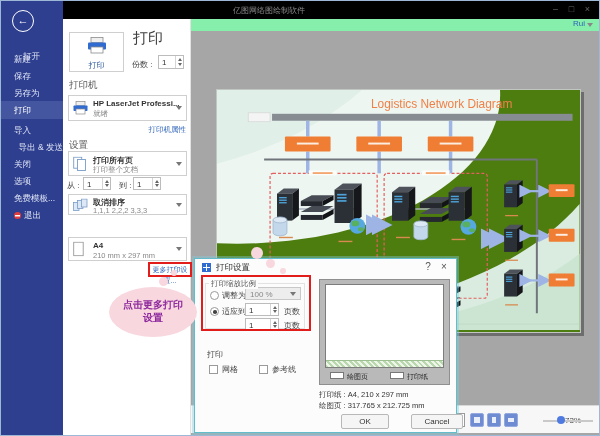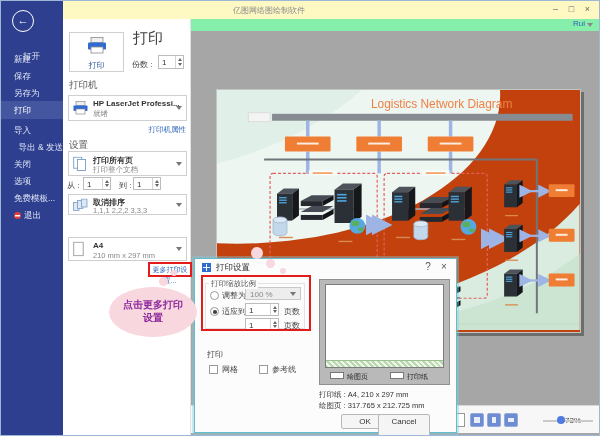--- a/index.html
+++ b/index.html
@@ -1,21 +1,21 @@
 <!DOCTYPE html>
 <html><head>
 <meta charset="utf-8">
 <style>
   html,body{margin:0;padding:0;background:#e8e8e8;}
   *{box-sizing:border-box;}
   .window{position:relative;width:600px;height:436px;background:#fff;border:1px solid #9db8d6;
           font-family:"Liberation Sans",sans-serif;overflow:hidden;}
   .abs{position:absolute;}
   
-  .titlebar{left:62px;top:0;right:0;height:18px;background:#fef9c3;}
+  .titlebar{left:62px;top:0;right:0;height:18px;background:#000000;}
   .apptitle{left:170px;top:4px;font-size:8px;color:#8a8a8a;}
   .winbtn{top:2px;width:15px;height:13px;text-align:center;font-size:9px;color:#666;line-height:13px;}
   .acctrow{left:190px;top:18px;right:0;height:12px;background:#86efac;}
   .acct{right:14px;top:0;font-size:8px;color:#2e63b8;}
   .acct-caret{right:6px;top:4px;width:0;height:0;border-left:3px solid transparent;border-right:3px solid transparent;border-top:4px solid #888;}
   
   .sidebar{left:0;top:0;width:62px;height:436px;background:#2e3f8f;}
   .backbtn{left:11px;top:9px;width:22px;height:22px;border:1.5px solid #fff;border-radius:50%;
            color:#fff;font-size:11px;text-align:center;line-height:19px;}
   .sideitem{left:0;width:62px;height:15px;line-height:15px;padding-left:13px;font-size:8.5px;color:#dfe4f5;white-space:nowrap;overflow:hidden;}
@@ -38,21 +38,21 @@
   .ddicon{position:absolute;left:4px;top:50%;transform:translateY(-50%);}
   .spin{border:1px solid #bcbcbc;background:#fff;font-size:8px;color:#333;}
   .spin .v{position:absolute;left:3px;top:50%;transform:translateY(-50%);}
   .spin .btns{position:absolute;right:0;top:0;bottom:0;width:8px;border-left:1px solid #d5d5d5;}
   .tri-up{position:absolute;left:1.5px;top:2px;width:0;height:0;border-left:2.5px solid transparent;border-right:2.5px solid transparent;border-bottom:3px solid #666;}
   .tri-dn{position:absolute;left:1.5px;bottom:2px;width:0;height:0;border-left:2.5px solid transparent;border-right:2.5px solid transparent;border-top:3px solid #666;}
   .link{font-size:7.5px;color:#2e63b8;}
   .redbox{border:2px solid #e21b1b;}
   
   .pane{left:190px;top:30px;width:408px;height:406px;background:#a6a6a6;}
-  .page{left:25px;top:58px;width:365px;height:244px;background:#c2410c;border:1px solid #c2c6c2;
+  .page{left:25px;top:58px;width:365px;height:244px;background:#4d7c0f;border:1px solid #c2c6c2;
         box-shadow:3px 3px 0 rgba(40,40,40,.45);}
   
   .statusbar{left:0;top:374px;width:408px;height:28px;background:#f7f7f7;border-top:1px solid #d8d8d8;}
   .viewbtn{top:7px;width:14px;height:14px;background:#6f8bd2;border:1px solid #93a9e0;border-radius:2px;}
   .viewbtn .inner{position:absolute;left:3px;top:3px;right:3px;bottom:3px;background:#e9eefb;}
   .pageicon{top:7px;width:11px;height:14px;background:#fff;border:1px solid #9a9a9a;}
   .zoomlabel{top:10px;font-size:8px;color:#444;}
   .sliderline{top:14px;height:2px;background:#c9c9c9;}
   .sliderthumb{top:10px;width:8px;height:8px;border-radius:50%;background:#4f7be0;}
   
@@ -391,21 +391,21 @@
       </div>
       <span class="abs sw" style="left:10px;top:92px;"></span>
       <span class="abs leg" style="left:27px;top:92px;">绘图页</span>
       <span class="abs sw hatch" style="left:70px;top:92px;"></span>
       <span class="abs leg" style="left:87px;top:92px;">打印纸</span>
     </div>
     <span class="abs info" style="left:124px;top:131px;">打印纸 : A4, 210 x 297 mm</span>
     <span class="abs info" style="left:124px;top:142px;">绘图页 : 317.765 x 212.725 mm</span>
 
     <div class="abs btn" style="left:146px;top:155px;width:48px;height:15px;line-height:14px;">OK</div>
-    <div class="abs btn" style="left:183px;top:155px;width:52px;height:23px;line-height:14px;">Cancel</div>
+    <div class="abs btn" style="left:216px;top:155px;width:52px;height:15px;line-height:14px;">Cancel</div>
   </div>
 
   <span class="abs dot" style="left:250px;top:246px;width:12px;height:12px;"></span>
   <span class="abs dot" style="left:265px;top:258px;width:9px;height:9px;"></span>
   <span class="abs dot" style="left:279px;top:267px;width:6px;height:6px;"></span>
 
   <div class="abs bubble b2">点击更多打印
 设置</div>
   <span class="abs dot" style="left:158px;top:276px;width:9px;height:9px;"></span>
   <span class="abs dot" style="left:170px;top:269px;width:6px;height:6px;"></span>

